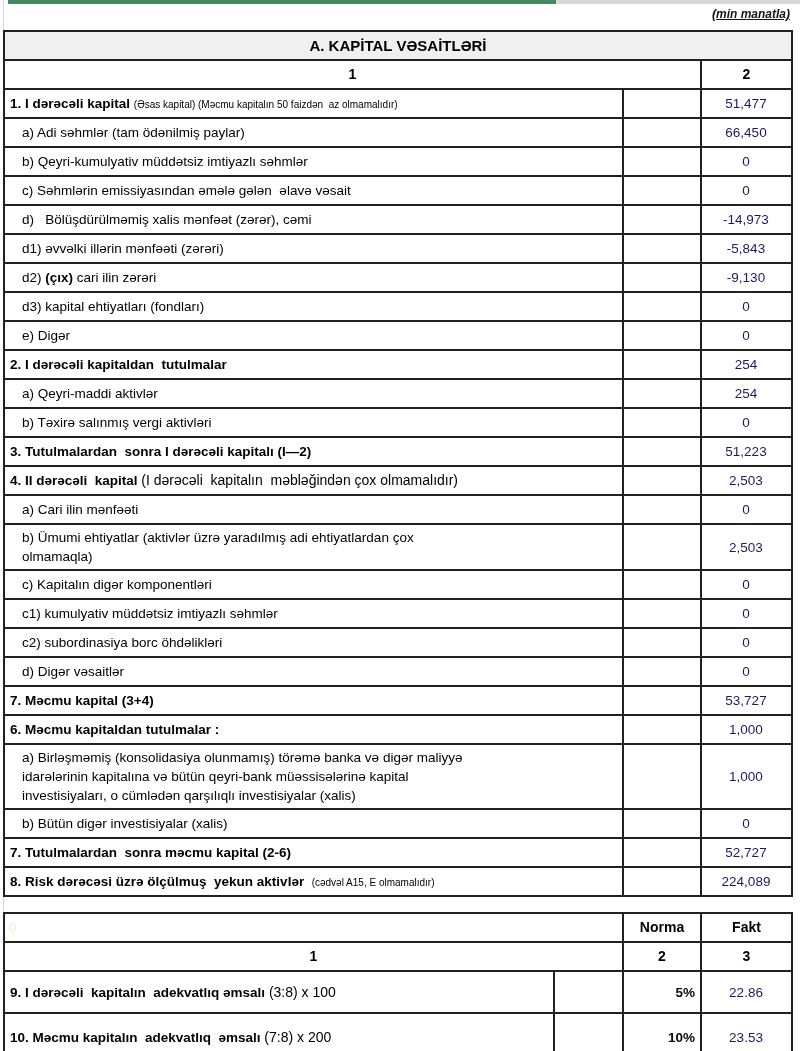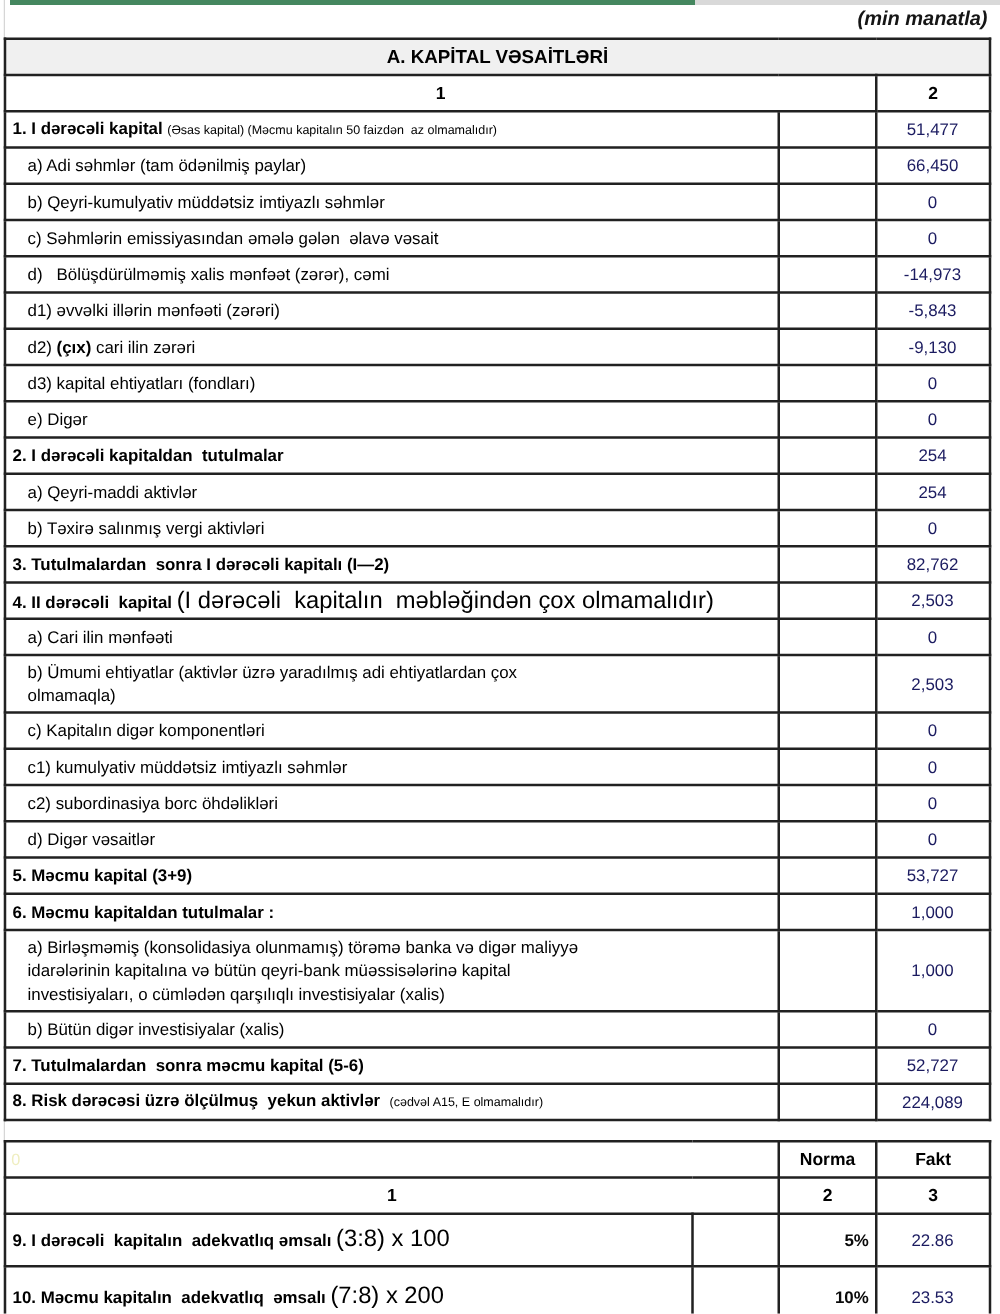--- a/index.html
+++ b/index.html
@@ -5,39 +5,39 @@
   html,body{margin:0;padding:0;background:#ffffff;}
   .sheet{
     position:relative;width:800px;height:1051px;background:#ffffff;overflow:hidden;
     font-family:"Liberation Sans",sans-serif;color:#000;
   }
   .gridline-left{position:absolute;left:3px;top:0;width:1px;height:100%;background:#d6d6d6;}
   .topstrip-green{position:absolute;left:8px;top:0;width:548px;height:4px;background:#45875f;}
   .topstrip-gray{position:absolute;left:556px;top:0;width:244px;height:4px;background:#d9d9d9;}
   .unit-note{
     position:absolute;top:7px;right:10px;
-    font-style:italic;font-weight:700;font-size:16px;color:#151515;
+    font-style:italic;font-weight:700;font-size:12px;color:#151515;text-decoration:underline;
   }
   table{border-collapse:collapse;table-layout:fixed;position:absolute;left:3px;width:788px;background:#fff;}
   #t1{top:30px;padding-left:28px;}
   #t2{top:912px;}
   td{
     border:2px solid #212121;
     font-size:13.5px;line-height:19px;color:#000;
     padding:3px 4px;vertical-align:middle;height:21px;overflow:hidden;
   }
   .title-cell{background:#f0f0f0;text-align:center;font-weight:700;font-size:15px;}
   .hnum{text-align:center;font-weight:700;font-size:14px;}
   .lbl{padding-left:5px;white-space:pre-wrap;}
   .lbl.indent{padding-left:17px;margin-left:36px;}
   .mid{}
   .val{text-align:center;color:#1b1b60;padding-right:5px;}
   .b{font-weight:700;}
   .note{font-size:10px;}
-  .note-md{font-size:19px;font-weight:400;}
+  .note-md{font-size:14px;font-weight:400;}
   .h-left{text-align:left;}
   .stray{color:#efeec0;font-size:13px;}
   .t2row td{height:34px;}
   .t2row-last td{height:40px;}
   .norma{text-align:right;font-weight:700;color:#0a0a0a;padding-right:5px;}
 </style>
 </head>
 <body>
 
 <div class="sheet">
@@ -116,21 +116,21 @@
           <td class="val">254</td>
         </tr>
         <tr>
           <td class="lbl indent"><span>b) Təxirə salınmış vergi aktivləri</span></td>
           <td class="mid"></td>
           <td class="val">0</td>
         </tr>
         <tr>
           <td class="lbl"><span class="b">3. Tutulmalardan  sonra I dərəcəli kapitalı (I—2)</span></td>
           <td class="mid"></td>
-          <td class="val">82,762</td>
+          <td class="val">51,223</td>
         </tr>
         <tr>
           <td class="lbl"><span class="b">4. II dərəcəli  kapital </span><span class="note-md">(I dərəcəli  kapitalın  məbləğindən çox olmamalıdır)</span></td>
           <td class="mid"></td>
           <td class="val">2,503</td>
         </tr>
         <tr>
           <td class="lbl indent"><span>a) Cari ilin mənfəəti</span></td>
           <td class="mid"></td>
           <td class="val">0</td>
@@ -155,21 +155,21 @@
           <td class="lbl indent"><span>c2) subordinasiya borc öhdəlikləri</span></td>
           <td class="mid"></td>
           <td class="val">0</td>
         </tr>
         <tr>
           <td class="lbl indent"><span>d) Digər vəsaitlər</span></td>
           <td class="mid"></td>
           <td class="val">0</td>
         </tr>
         <tr>
-          <td class="lbl"><span class="b">5. Məcmu kapital (3+9)</span></td>
+          <td class="lbl"><span class="b">7. Məcmu kapital (3+4)</span></td>
           <td class="mid"></td>
           <td class="val">53,727</td>
         </tr>
         <tr>
           <td class="lbl"><span class="b">6. Məcmu kapitaldan tutulmalar :</span></td>
           <td class="mid"></td>
           <td class="val">1,000</td>
         </tr>
         <tr>
           <td class="lbl indent"><span>a) Birləşməmiş (konsolidasiya olunmamış) törəmə banka və digər maliyyə
@@ -177,21 +177,21 @@
 investisiyaları, o cümlədən qarşılıqlı investisiyalar (xalis)</span></td>
           <td class="mid"></td>
           <td class="val">1,000</td>
         </tr>
         <tr>
           <td class="lbl indent"><span>b) Bütün digər investisiyalar (xalis)</span></td>
           <td class="mid"></td>
           <td class="val">0</td>
         </tr>
         <tr>
-          <td class="lbl"><span class="b">7. Tutulmalardan  sonra məcmu kapital (5-6)</span></td>
+          <td class="lbl"><span class="b">7. Tutulmalardan  sonra məcmu kapital (2-6)</span></td>
           <td class="mid"></td>
           <td class="val">52,727</td>
         </tr>
         <tr>
           <td class="lbl"><span class="b">8. Risk dərəcəsi üzrə ölçülmuş  yekun aktivlər  </span><span class="note">(cədvəl A15, E olmamalıdır)</span></td>
           <td class="mid"></td>
           <td class="val">224,089</td>
         </tr>
       </tbody>
   </table>

